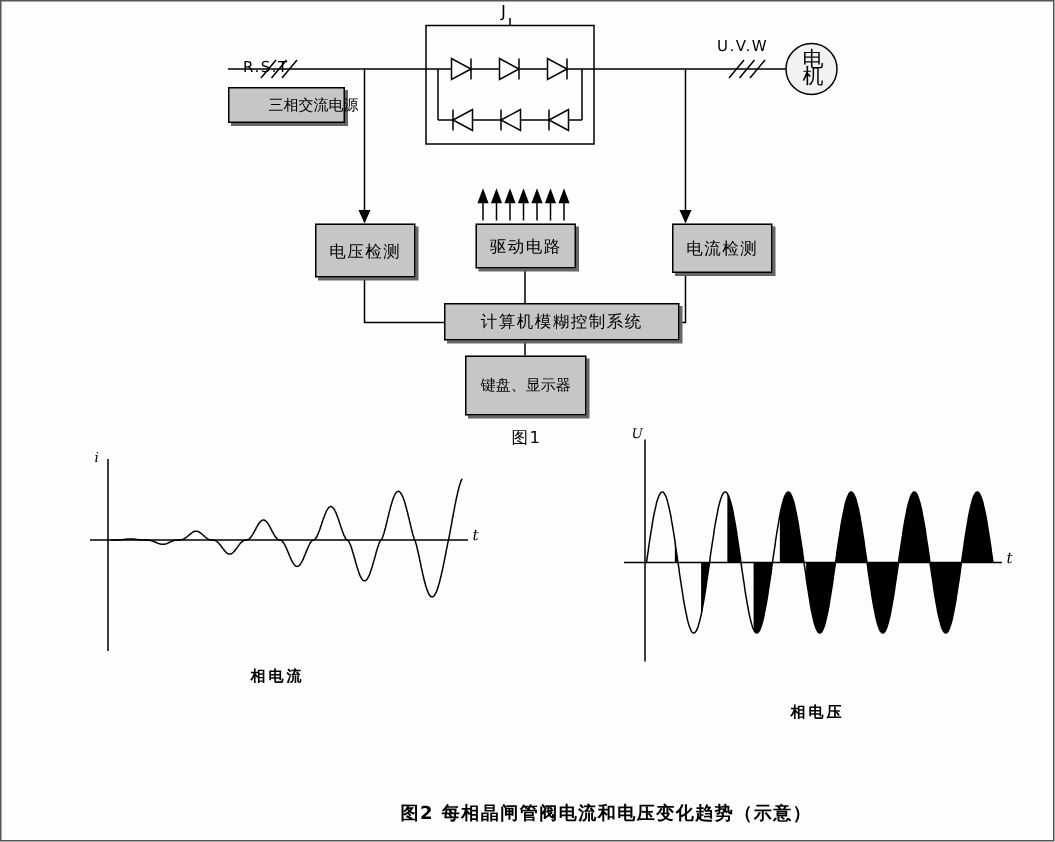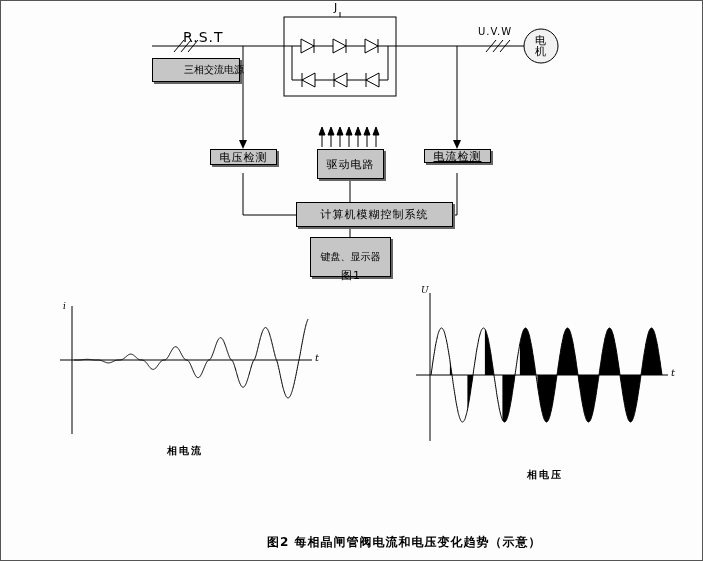--- a/index.html
+++ b/index.html
@@ -6,22 +6,22 @@
   html,body{background:#fff}
   body{width:703px;height:561px;position:relative;overflow:hidden;
        font-family:"DejaVu Sans","Liberation Sans",sans-serif;color:#000;background:#fdfdfd}
   .frame{position:absolute;inset:0;border:1px solid #555;pointer-events:none}
   svg.layer{position:absolute;left:0;top:0}
   .gbox{position:absolute;background:#c6c6c6;border:1px solid #000;
         box-shadow:2px 2px 0 #666;display:flex;align-items:center;justify-content:center;
         font-size:11px;letter-spacing:1px;white-space:nowrap}
   .lbl{position:absolute;white-space:nowrap}
   .axis-lbl{font-size:10px;font-style:italic;font-family:"DejaVu Serif","Liberation Serif",serif}
-  .motor-txt{position:absolute;left:535px;top:35px;width:12px;font-size:11px;line-height:11px;
-             text-align:left;word-break:break-all}
+  .motor-txt{position:absolute;left:535px;top:35px;width:12px;font-size:14px;line-height:11px;
+             text-align:right;word-break:break-all}
   .plot-title{font-size:10px;font-weight:bold;letter-spacing:2px}
   .fig-caption{font-size:11px;letter-spacing:1px}
   .fig2-caption{font-size:12px;font-weight:bold;letter-spacing:1px}
 </style>
 </head>
 <body>
 
 <div class="frame"></div>
 
 <svg class="layer" width="703" height="561" viewBox="0 0 703 561">
@@ -76,33 +76,33 @@
   </g>
 
   <circle cx="541" cy="46" r="17" fill="#f2f2f2" stroke="#000" stroke-width="1"></circle>
 
   <path id="wave-current-path" fill="none" stroke="#000" stroke-width="1" d="M74.0 360.0L74.3 360.0L74.7 360.0L75.0 360.0L75.3 360.0L75.7 360.0L76.0 360.0L76.3 360.0L76.7 360.0L77.0 360.0L77.3 360.0L77.7 360.0L78.0 360.0L78.3 360.0L78.7 360.0L79.0 359.9L79.3 359.9L79.7 359.9L80.0 359.9L80.4 359.9L80.7 359.8L81.0 359.8L81.4 359.8L81.7 359.8L82.0 359.7L82.4 359.7L82.7 359.6L83.0 359.6L83.4 359.6L83.7 359.5L84.0 359.5L84.4 359.5L84.7 359.4L85.0 359.4L85.4 359.4L85.7 359.4L86.0 359.3L86.4 359.3L86.7 359.3L87.0 359.3L87.4 359.3L87.7 359.3L88.0 359.3L88.4 359.3L88.7 359.4L89.0 359.4L89.4 359.4L89.7 359.5L90.0 359.5L90.4 359.5L90.7 359.6L91.0 359.6L91.4 359.7L91.7 359.7L92.1 359.7L92.4 359.8L92.7 359.8L93.1 359.9L93.4 359.9L93.7 359.9L94.1 359.9L94.4 360.0L94.7 360.0L95.1 360.0L95.4 360.0L95.7 360.0L96.1 360.0L96.4 360.0L96.7 360.0L97.1 360.0L97.4 360.0L97.7 360.0L98.1 360.0L98.4 360.0L98.7 360.1L99.1 360.1L99.4 360.1L99.7 360.2L100.1 360.3L100.4 360.3L100.7 360.4L101.1 360.5L101.4 360.6L101.7 360.7L102.1 360.8L102.4 361.0L102.7 361.1L103.1 361.2L103.4 361.4L103.8 361.5L104.1 361.7L104.4 361.8L104.8 362.0L105.1 362.1L105.4 362.2L105.8 362.4L106.1 362.5L106.4 362.6L106.8 362.7L107.1 362.7L107.4 362.8L107.8 362.9L108.1 362.9L108.4 362.9L108.8 362.9L109.1 362.9L109.4 362.8L109.8 362.8L110.1 362.7L110.4 362.6L110.8 362.5L111.1 362.4L111.4 362.3L111.8 362.1L112.1 362.0L112.4 361.8L112.8 361.7L113.1 361.5L113.4 361.4L113.8 361.2L114.1 361.1L114.4 360.9L114.8 360.8L115.1 360.7L115.5 360.5L115.8 360.4L116.1 360.3L116.5 360.2L116.8 360.2L117.1 360.1L117.5 360.1L117.8 360.0L118.1 360.0L118.5 360.0L118.8 360.0L119.1 360.0L119.5 360.0L119.8 360.0L120.1 360.0L120.5 359.9L120.8 359.9L121.1 359.8L121.5 359.7L121.8 359.6L122.1 359.5L122.5 359.3L122.8 359.2L123.1 359.0L123.5 358.8L123.8 358.5L124.1 358.3L124.5 358.0L124.8 357.8L125.1 357.5L125.5 357.2L125.8 356.9L126.1 356.6L126.5 356.3L126.8 356.1L127.2 355.8L127.5 355.5L127.8 355.3L128.2 355.0L128.5 354.8L128.8 354.6L129.2 354.5L129.5 354.3L129.8 354.2L130.2 354.2L130.5 354.1L130.8 354.1L131.2 354.1L131.5 354.2L131.8 354.3L132.2 354.4L132.5 354.6L132.8 354.7L133.2 354.9L133.5 355.2L133.8 355.4L134.2 355.7L134.5 355.9L134.8 356.2L135.2 356.5L135.5 356.8L135.8 357.1L136.2 357.4L136.5 357.7L136.8 358.0L137.2 358.3L137.5 358.6L137.8 358.8L138.2 359.0L138.5 359.2L138.9 359.4L139.2 359.6L139.5 359.7L139.9 359.8L140.2 359.9L140.5 359.9L140.9 360.0L141.2 360.0L141.5 360.0L141.9 360.0L142.2 360.0L142.5 360.1L142.9 360.1L143.2 360.2L143.5 360.4L143.9 360.5L144.2 360.7L144.5 361.0L144.9 361.2L145.2 361.5L145.5 361.8L145.9 362.2L146.2 362.6L146.5 363.0L146.9 363.4L147.2 363.8L147.5 364.3L147.9 364.7L148.2 365.2L148.5 365.6L148.9 366.1L149.2 366.5L149.5 366.9L149.9 367.3L150.2 367.7L150.6 368.0L150.9 368.4L151.2 368.6L151.6 368.9L151.9 369.1L152.2 369.2L152.6 369.3L152.9 369.4L153.2 369.4L153.6 369.4L153.9 369.3L154.2 369.1L154.6 369.0L154.9 368.7L155.2 368.5L155.6 368.2L155.9 367.9L156.2 367.5L156.6 367.1L156.9 366.7L157.2 366.2L157.6 365.8L157.9 365.3L158.2 364.9L158.6 364.4L158.9 363.9L159.2 363.5L159.6 363.0L159.9 362.6L160.2 362.2L160.6 361.8L160.9 361.5L161.2 361.2L161.6 360.9L161.9 360.7L162.3 360.5L162.6 360.3L162.9 360.2L163.3 360.1L163.6 360.0L163.9 360.0L164.3 360.0L164.6 360.0L164.9 359.9L165.3 359.8L165.6 359.6L165.9 359.4L166.3 359.1L166.6 358.8L166.9 358.5L167.3 358.1L167.6 357.6L167.9 357.1L168.3 356.6L168.6 356.1L168.9 355.5L169.3 354.9L169.6 354.3L169.9 353.6L170.3 353.0L170.6 352.4L170.9 351.8L171.3 351.2L171.6 350.6L171.9 350.0L172.3 349.5L172.6 349.0L172.9 348.5L173.3 348.1L173.6 347.7L174.0 347.4L174.3 347.1L174.6 346.9L175.0 346.8L175.3 346.7L175.6 346.7L176.0 346.7L176.3 346.8L176.6 347.0L177.0 347.2L177.3 347.5L177.6 347.8L178.0 348.2L178.3 348.6L178.6 349.1L179.0 349.6L179.3 350.1L179.6 350.7L180.0 351.3L180.3 351.9L180.6 352.6L181.0 353.2L181.3 353.9L181.6 354.5L182.0 355.1L182.3 355.7L182.6 356.3L183.0 356.9L183.3 357.4L183.6 357.9L184.0 358.3L184.3 358.7L184.6 359.1L185.0 359.4L185.3 359.6L185.7 359.8L186.0 359.9L186.3 360.0L186.7 360.0L187.0 360.1L187.3 360.2L187.7 360.4L188.0 360.6L188.3 361.0L188.7 361.4L189.0 361.8L189.3 362.3L189.7 362.9L190.0 363.5L190.3 364.2L190.7 364.9L191.0 365.6L191.3 366.4L191.7 367.2L192.0 368.0L192.3 368.8L192.7 369.6L193.0 370.4L193.3 371.2L193.7 372.0L194.0 372.7L194.3 373.4L194.7 374.1L195.0 374.7L195.3 375.3L195.7 375.8L196.0 376.3L196.3 376.7L196.7 377.0L197.0 377.3L197.4 377.5L197.7 377.6L198.0 377.7L198.4 377.6L198.7 377.5L199.0 377.3L199.4 377.1L199.7 376.8L200.0 376.4L200.4 375.9L200.7 375.4L201.0 374.8L201.4 374.2L201.7 373.6L202.0 372.9L202.4 372.1L202.7 371.3L203.0 370.6L203.4 369.7L203.7 368.9L204.0 368.1L204.4 367.3L204.7 366.5L205.0 365.7L205.4 364.9L205.7 364.2L206.0 363.5L206.4 362.8L206.7 362.2L207.0 361.7L207.4 361.2L207.7 360.8L208.0 360.5L208.4 360.2L208.7 360.1L209.1 360.0L209.4 359.9L209.7 359.7L210.1 359.4L210.4 359.0L210.7 358.5L211.1 358.0L211.4 357.3L211.7 356.6L212.1 355.9L212.4 355.0L212.7 354.2L213.1 353.3L213.4 352.3L213.7 351.4L214.1 350.4L214.4 349.4L214.7 348.4L215.1 347.4L215.4 346.4L215.7 345.4L216.1 344.5L216.4 343.6L216.7 342.8L217.1 342.0L217.4 341.2L217.7 340.5L218.1 339.9L218.4 339.4L218.7 338.9L219.1 338.5L219.4 338.2L219.7 337.9L220.1 337.8L220.4 337.7L220.8 337.7L221.1 337.8L221.4 338.0L221.8 338.3L222.1 338.6L222.4 339.0L222.8 339.5L223.1 340.1L223.4 340.7L223.8 341.4L224.1 342.2L224.4 343.0L224.8 343.9L225.1 344.8L225.4 345.7L225.8 346.7L226.1 347.6L226.4 348.6L226.8 349.7L227.1 350.7L227.4 351.7L227.8 352.6L228.1 353.6L228.4 354.5L228.8 355.4L229.1 356.3L229.4 357.1L229.8 357.8L230.1 358.4L230.4 359.0L230.8 359.5L231.1 359.8L231.4 360.0L231.8 360.1L232.1 360.4L232.5 360.9L232.8 361.5L233.1 362.2L233.5 362.9L233.8 363.8L234.1 364.7L234.5 365.7L234.8 366.8L235.1 367.9L235.5 369.0L235.8 370.2L236.1 371.3L236.5 372.5L236.8 373.7L237.1 374.9L237.5 376.1L237.8 377.2L238.1 378.3L238.5 379.4L238.8 380.4L239.1 381.4L239.5 382.3L239.8 383.1L240.1 383.9L240.5 384.6L240.8 385.2L241.1 385.8L241.5 386.3L241.8 386.6L242.1 386.9L242.5 387.1L242.8 387.2L243.1 387.2L243.5 387.2L243.8 387.0L244.2 386.7L244.5 386.4L244.8 385.9L245.2 385.4L245.5 384.8L245.8 384.1L246.2 383.4L246.5 382.6L246.8 381.7L247.2 380.7L247.5 379.7L247.8 378.7L248.2 377.6L248.5 376.5L248.8 375.3L249.2 374.1L249.5 373.0L249.8 371.8L250.2 370.6L250.5 369.4L250.8 368.2L251.2 367.0L251.5 365.9L251.8 364.9L252.2 363.8L252.5 362.9L252.8 362.0L253.2 361.2L253.5 360.6L253.8 360.1L254.2 359.9L254.5 359.4L254.8 358.7L255.2 357.8L255.5 356.9L255.9 355.8L256.2 354.7L256.5 353.5L256.9 352.2L257.2 350.9L257.5 349.5L257.9 348.2L258.2 346.8L258.5 345.4L258.9 344.0L259.2 342.7L259.5 341.3L259.9 340.0L260.2 338.7L260.5 337.5L260.9 336.3L261.2 335.2L261.5 334.1L261.9 333.1L262.2 332.2L262.5 331.3L262.9 330.5L263.2 329.8L263.5 329.2L263.9 328.7L264.2 328.3L264.5 328.0L264.9 327.7L265.2 327.6L265.5 327.5L265.9 327.6L266.2 327.8L266.5 328.0L266.9 328.3L267.2 328.8L267.6 329.3L267.9 329.9L268.2 330.6L268.6 331.4L268.9 332.2L269.2 333.1L269.6 334.1L269.9 335.2L270.2 336.3L270.6 337.5L270.9 338.7L271.2 340.0L271.6 341.3L271.9 342.6L272.2 344.0L272.6 345.3L272.9 346.7L273.2 348.2L273.6 349.6L273.9 351.0L274.2 352.3L274.6 353.7L274.9 355.0L275.2 356.3L275.6 357.5L275.9 358.5L276.2 359.5L276.6 360.1L276.9 360.9L277.2 362.0L277.6 363.2L277.9 364.6L278.2 366.0L278.6 367.5L278.9 369.0L279.3 370.5L279.6 372.1L279.9 373.7L280.3 375.3L280.6 376.9L280.9 378.5L281.3 380.0L281.6 381.5L281.9 383.0L282.3 384.5L282.6 385.9L282.9 387.2L283.3 388.5L283.6 389.7L283.9 390.8L284.3 391.9L284.6 392.9L284.9 393.8L285.3 394.6L285.6 395.4L285.9 396.0L286.3 396.6L286.6 397.0L286.9 397.4L287.3 397.7L287.6 397.8L287.9 397.9L288.3 397.9L288.6 397.8L288.9 397.6L289.3 397.3L289.6 396.9L289.9 396.4L290.3 395.8L290.6 395.1L291.0 394.4L291.3 393.5L291.6 392.6L292.0 391.6L292.3 390.5L292.6 389.4L293.0 388.2L293.3 386.9L293.6 385.6L294.0 384.2L294.3 382.8L294.6 381.3L295.0 379.8L295.3 378.2L295.6 376.6L296.0 375.0L296.3 373.3L296.6 371.7L297.0 370.0L297.3 368.3L297.6 366.6L298.0 364.9L298.3 363.2L298.6 361.6L299.0 360.1L299.3 358.6L299.6 356.9L300.0 355.1L300.3 353.3L300.6 351.5L301.0 349.6L301.3 347.7L301.6 345.8L302.0 344.0L302.3 342.2L302.7 340.3L303.0 338.6L303.3 336.8L303.7 335.1L304.0 333.5L304.3 331.9L304.7 330.4L305.0 328.9L305.3 327.5L305.7 326.2L306.0 324.9L306.3 323.7L306.7 322.6L307.0 321.6L307.3 320.7L307.7 319.9L308.0 319.1"></path>
   <path id="wave-voltage-outline" fill="none" stroke="#000" stroke-width="1" d="M431.0 375.0L431.3 373.0L431.6 370.9L431.9 368.9L432.2 366.9L432.4 364.9L432.7 363.0L433.0 361.0L433.3 359.1L433.6 357.2L433.9 355.3L434.2 353.5L434.5 351.7L434.8 350.0L435.0 348.3L435.3 346.6L435.6 345.0L435.9 343.5L436.2 342.0L436.5 340.6L436.8 339.3L437.1 338.0L437.4 336.8L437.6 335.6L437.9 334.5L438.2 333.5L438.5 332.6L438.8 331.8L439.1 331.0L439.4 330.4L439.7 329.8L440.0 329.3L440.2 328.8L440.5 328.5L440.8 328.2L441.1 328.1L441.4 328.0L441.7 328.0L442.0 328.1L442.3 328.3L442.6 328.6L442.8 328.9L443.1 329.4L443.4 329.9L443.7 330.5L444.0 331.2L444.3 332.0L444.6 332.9L444.9 333.8L445.1 334.8L445.4 335.9L445.7 337.1L446.0 338.3L446.3 339.6L446.6 341.0L446.9 342.4L447.2 343.9L447.5 345.5L447.7 347.1L448.0 348.7L448.3 350.4L448.6 352.2L448.9 354.0L449.2 355.8L449.5 357.7L449.8 359.6L450.1 361.5L450.3 363.5L450.6 365.5L450.9 367.5L451.2 369.5L451.5 371.5L451.8 373.5L452.1 375.6L452.4 377.6L452.7 379.6L452.9 381.6L453.2 383.6L453.5 385.6L453.8 387.6L454.1 389.5L454.4 391.4L454.7 393.3L455.0 395.2L455.3 397.0L455.5 398.8L455.8 400.5L456.1 402.2L456.4 403.8L456.7 405.4L457.0 406.9L457.3 408.4L457.6 409.8L457.9 411.1L458.1 412.4L458.4 413.6L458.7 414.7L459.0 415.7L459.3 416.7L459.6 417.6L459.9 418.4L460.2 419.2L460.5 419.8L460.7 420.4L461.0 420.9L461.3 421.3L461.6 421.6L461.9 421.8L462.2 421.9L462.5 422.0L462.8 422.0L463.1 421.8L463.3 421.6L463.6 421.3L463.9 420.9L464.2 420.5L464.5 419.9L464.8 419.3L465.1 418.6L465.4 417.8L465.6 416.9L465.9 415.9L466.2 414.9L466.5 413.8L466.8 412.6L467.1 411.3L467.4 410.0L467.7 408.6L468.0 407.2L468.2 405.7L468.5 404.1L468.8 402.5L469.1 400.8L469.4 399.1L469.7 397.3L470.0 395.5L470.3 393.7L470.6 391.8L470.8 389.9L471.1 387.9L471.4 386.0L471.7 384.0L472.0 382.0L472.3 380.0L472.6 378.0L472.9 375.9L473.2 373.9L473.4 371.9L473.7 369.8L474.0 367.8L474.3 365.8L474.6 363.8L474.9 361.9L475.2 360.0L475.5 358.0L475.8 356.2L476.0 354.3L476.3 352.5L476.6 350.8L476.9 349.0L477.2 347.4L477.5 345.8L477.8 344.2L478.1 342.7L478.4 341.2L478.6 339.9L478.9 338.6L479.2 337.3L479.5 336.1L479.8 335.0L480.1 334.0L480.4 333.0L480.7 332.2L481.0 331.4L481.2 330.7L481.5 330.0L481.8 329.5L482.1 329.0L482.4 328.6L482.7 328.3L483.0 328.1L483.3 328.0L483.6 328.0L483.8 328.1L484.1 328.2L484.4 328.4L484.7 328.8L485.0 329.2L485.3 329.7L485.6 330.2L485.9 330.9L486.2 331.6L486.4 332.5L486.7 333.4L487.0 334.4L487.3 335.4L487.6 336.5L487.9 337.7L488.2 339.0L488.5 340.4L488.8 341.8L489.0 343.2L489.3 344.8L489.6 346.3L489.9 348.0L490.2 349.7L490.5 351.4L490.8 353.2L491.1 355.0L491.3 356.8L491.6 358.7L491.9 360.7L492.2 362.6L492.5 364.6L492.8 366.6L493.1 368.6L493.4 370.6L493.7 372.6L493.9 374.6L494.2 376.7L494.5 378.7L494.8 380.7L495.1 382.7L495.4 384.7L495.7 386.7L496.0 388.6L496.3 390.6L496.5 392.5L496.8 394.3L497.1 396.2L497.4 398.0L497.7 399.7L498.0 401.4L498.3 403.1L498.6 404.7L498.9 406.2L499.1 407.7L499.4 409.1L499.7 410.5L500.0 411.8L500.3 413.0L500.6 414.2L500.9 415.3L501.2 416.3L501.5 417.2L501.7 418.1L502.0 418.8L502.3 419.5L502.6 420.1L502.9 420.7L503.2 421.1L503.5 421.4L503.8 421.7L504.1 421.9L504.3 422.0L504.6 422.0L504.9 421.9L505.2 421.7L505.5 421.5L505.8 421.1L506.1 420.7L506.4 420.2L506.7 419.6L506.9 418.9L507.2 418.1L507.5 417.3L507.8 416.4L508.1 415.4L508.4 414.3L508.7 413.1L509.0 411.9L509.3 410.6L509.5 409.3L509.8 407.8L510.1 406.4L510.4 404.8L510.7 403.2L511.0 401.6L511.3 399.9L511.6 398.1L511.9 396.3L512.1 394.5L512.4 392.6L512.7 390.7L513.0 388.8L513.3 386.9L513.6 384.9L513.9 382.9L514.2 380.9L514.4 378.9L514.7 376.8L515.0 374.8L515.3 372.8L515.6 370.8L515.9 368.7L516.2 366.7L516.5 364.7L516.8 362.8L517.0 360.8L517.3 358.9L517.6 357.0L517.9 355.2L518.2 353.3L518.5 351.6L518.8 349.8L519.1 348.1L519.4 346.5L519.6 344.9L519.9 343.4L520.2 341.9L520.5 340.5L520.8 339.1L521.1 337.9L521.4 336.7L521.7 335.5L522.0 334.5L522.2 333.5L522.5 332.6L522.8 331.7L523.1 331.0L523.4 330.3L523.7 329.7L524.0 329.2L524.3 328.8L524.6 328.5L524.8 328.2L525.1 328.1L525.4 328.0L525.7 328.0L526.0 328.1L526.3 328.3L526.6 328.6L526.9 329.0L527.2 329.4L527.4 330.0L527.7 330.6L528.0 331.3L528.3 332.1L528.6 333.0L528.9 333.9L529.2 334.9L529.5 336.0L529.8 337.2L530.0 338.4L530.3 339.7L530.6 341.1L530.9 342.6L531.2 344.1L531.5 345.6L531.8 347.2L532.1 348.9L532.4 350.6L532.6 352.4L532.9 354.2L533.2 356.0L533.5 357.9L533.8 359.8L534.1 361.7L534.4 363.7L534.7 365.6L535.0 367.6L535.2 369.7L535.5 371.7L535.8 373.7L536.1 375.7L536.4 377.8L536.7 379.8L537.0 381.8L537.3 383.8L537.5 385.8L537.8 387.8L538.1 389.7L538.4 391.6L538.7 393.5L539.0 395.3L539.3 397.2L539.6 398.9L539.9 400.6L540.1 402.3L540.4 404.0L540.7 405.5L541.0 407.0L541.3 408.5L541.6 409.9L541.9 411.2L542.2 412.5L542.5 413.7L542.7 414.8L543.0 415.8L543.3 416.8L543.6 417.7L543.9 418.5L544.2 419.2L544.5 419.9L544.8 420.4L545.1 420.9L545.3 421.3L545.6 421.6L545.9 421.8L546.2 422.0L546.5 422.0L546.8 422.0L547.1 421.8L547.4 421.6L547.7 421.3L547.9 420.9L548.2 420.4L548.5 419.9L548.8 419.2L549.1 418.5L549.4 417.7L549.7 416.8L550.0 415.8L550.3 414.8L550.5 413.7L550.8 412.5L551.1 411.2L551.4 409.9L551.7 408.5L552.0 407.0L552.3 405.5L552.6 404.0L552.9 402.3L553.1 400.6L553.4 398.9L553.7 397.2L554.0 395.3L554.3 393.5L554.6 391.6L554.9 389.7L555.2 387.8L555.5 385.8L555.7 383.8L556.0 381.8L556.3 379.8L556.6 377.8L556.9 375.7L557.2 373.7L557.5 371.7L557.8 369.7L558.0 367.6L558.3 365.6L558.6 363.7L558.9 361.7L559.2 359.8L559.5 357.9L559.8 356.0L560.1 354.2L560.4 352.4L560.6 350.6L560.9 348.9L561.2 347.2L561.5 345.6L561.8 344.1L562.1 342.6L562.4 341.1L562.7 339.7L563.0 338.4L563.2 337.2L563.5 336.0L563.8 334.9L564.1 333.9L564.4 333.0L564.7 332.1L565.0 331.3L565.3 330.6L565.6 330.0L565.8 329.4L566.1 329.0L566.4 328.6L566.7 328.3L567.0 328.1L567.3 328.0L567.6 328.0L567.9 328.1L568.2 328.2L568.4 328.5L568.7 328.8L569.0 329.2L569.3 329.7L569.6 330.3L569.9 331.0L570.2 331.7L570.5 332.6L570.8 333.5L571.0 334.5L571.3 335.5L571.6 336.7L571.9 337.9L572.2 339.1L572.5 340.5L572.8 341.9L573.1 343.4L573.4 344.9L573.6 346.5L573.9 348.1L574.2 349.8L574.5 351.6L574.8 353.3L575.1 355.2L575.4 357.0L575.7 358.9L576.0 360.8L576.2 362.8L576.5 364.7L576.8 366.7L577.1 368.7L577.4 370.8L577.7 372.8L578.0 374.8L578.3 376.8L578.6 378.9L578.8 380.9L579.1 382.9L579.4 384.9L579.7 386.9L580.0 388.8L580.3 390.7L580.6 392.6L580.9 394.5L581.1 396.3L581.4 398.1L581.7 399.9L582.0 401.6L582.3 403.2L582.6 404.8L582.9 406.4L583.2 407.8L583.5 409.3L583.7 410.6L584.0 411.9L584.3 413.1L584.6 414.3L584.9 415.4L585.2 416.4L585.5 417.3L585.8 418.1L586.1 418.9L586.3 419.6L586.6 420.2L586.9 420.7L587.2 421.1L587.5 421.5L587.8 421.7L588.1 421.9L588.4 422.0L588.7 422.0L588.9 421.9L589.2 421.7L589.5 421.4L589.8 421.1L590.1 420.7L590.4 420.1L590.7 419.5L591.0 418.8L591.3 418.1L591.5 417.2L591.8 416.3L592.1 415.3L592.4 414.2L592.7 413.0L593.0 411.8L593.3 410.5L593.6 409.1L593.9 407.7L594.1 406.2L594.4 404.7L594.7 403.1L595.0 401.4L595.3 399.7L595.6 398.0L595.9 396.2L596.2 394.3L596.5 392.5L596.7 390.6L597.0 388.6L597.3 386.7L597.6 384.7L597.9 382.7L598.2 380.7L598.5 378.7L598.8 376.7L599.1 374.6L599.3 372.6L599.6 370.6L599.9 368.6L600.2 366.6L600.5 364.6L600.8 362.6L601.1 360.7L601.4 358.7L601.7 356.8L601.9 355.0L602.2 353.2L602.5 351.4L602.8 349.7L603.1 348.0L603.4 346.3L603.7 344.8L604.0 343.2L604.3 341.8L604.5 340.4L604.8 339.0L605.1 337.7L605.4 336.5L605.7 335.4L606.0 334.4L606.3 333.4L606.6 332.5L606.8 331.6L607.1 330.9L607.4 330.2L607.7 329.7L608.0 329.2L608.3 328.8L608.6 328.4L608.9 328.2L609.2 328.1L609.4 328.0L609.7 328.0L610.0 328.1L610.3 328.3L610.6 328.6L610.9 329.0L611.2 329.5L611.5 330.0L611.8 330.7L612.0 331.4L612.3 332.2L612.6 333.0L612.9 334.0L613.2 335.0L613.5 336.1L613.8 337.3L614.1 338.6L614.4 339.9L614.6 341.2L614.9 342.7L615.2 344.2L615.5 345.8L615.8 347.4L616.1 349.0L616.4 350.8L616.7 352.5L617.0 354.3L617.2 356.2L617.5 358.0L617.8 360.0L618.1 361.9L618.4 363.8L618.7 365.8L619.0 367.8L619.3 369.8L619.6 371.9L619.8 373.9L620.1 375.9L620.4 378.0L620.7 380.0L621.0 382.0L621.3 384.0L621.6 386.0L621.9 387.9L622.2 389.9L622.4 391.8L622.7 393.7L623.0 395.5L623.3 397.3L623.6 399.1L623.9 400.8L624.2 402.5L624.5 404.1L624.8 405.7L625.0 407.2L625.3 408.6L625.6 410.0L625.9 411.3L626.2 412.6L626.5 413.8L626.8 414.9L627.1 415.9L627.4 416.9L627.6 417.8L627.9 418.6L628.2 419.3L628.5 419.9L628.8 420.5L629.1 420.9L629.4 421.3L629.7 421.6L629.9 421.8L630.2 422.0L630.5 422.0L630.8 421.9L631.1 421.8L631.4 421.6L631.7 421.3L632.0 420.9L632.3 420.4L632.5 419.8L632.8 419.2L633.1 418.4L633.4 417.6L633.7 416.7L634.0 415.7L634.3 414.7L634.6 413.6L634.9 412.4L635.1 411.1L635.4 409.8L635.7 408.4L636.0 406.9L636.3 405.4L636.6 403.8L636.9 402.2L637.2 400.5L637.5 398.8L637.7 397.0L638.0 395.2L638.3 393.3L638.6 391.4L638.9 389.5L639.2 387.6L639.5 385.6L639.8 383.6L640.1 381.6L640.3 379.6L640.6 377.6L640.9 375.6L641.2 373.5L641.5 371.5L641.8 369.5L642.1 367.5L642.4 365.5L642.7 363.5L642.9 361.5L643.2 359.6L643.5 357.7L643.8 355.8L644.1 354.0L644.4 352.2L644.7 350.4L645.0 348.7L645.3 347.1L645.5 345.5L645.8 343.9L646.1 342.4L646.4 341.0L646.7 339.6L647.0 338.3L647.3 337.1L647.6 335.9L647.9 334.8L648.1 333.8L648.4 332.9L648.7 332.0L649.0 331.2L649.3 330.5L649.6 329.9L649.9 329.4L650.2 328.9L650.5 328.6L650.7 328.3L651.0 328.1L651.3 328.0L651.6 328.0L651.9 328.1L652.2 328.2L652.5 328.5L652.8 328.8L653.0 329.3L653.3 329.8L653.6 330.4L653.9 331.0L654.2 331.8L654.5 332.6L654.8 333.5L655.1 334.5L655.4 335.6L655.6 336.8L655.9 338.0L656.2 339.3L656.5 340.6L656.8 342.0L657.1 343.5L657.4 345.0L657.7 346.6L658.0 348.3L658.2 350.0L658.5 351.7L658.8 353.5L659.1 355.3L659.4 357.2L659.7 359.1L660.0 361.0L660.3 363.0L660.6 364.9L660.8 366.9L661.1 368.9L661.4 370.9L661.7 373.0L662.0 375.0"></path>
   <path id="wave-voltage-fill" fill="#000" stroke="none" d="M449.9 375L449.9 360.5L449.9 360.7L450.0 360.9L450.0 361.2L450.0 361.4L450.1 361.7L450.1 361.9L450.1 362.1L450.2 362.4L450.2 362.6L450.3 362.8L450.3 363.1L450.3 363.3L450.4 363.6L450.4 363.8L450.4 364.0L450.5 364.3L450.5 364.5L450.5 364.7L450.6 365.0L450.6 365.2L450.6 365.5L450.7 365.7L450.7 366.0L450.7 366.2L450.8 366.4L450.8 366.7L450.8 366.9L450.9 367.2L450.9 367.4L450.9 367.6L451.0 367.9L451.0 368.1L451.1 368.4L451.1 368.6L451.1 368.9L451.2 369.1L451.2 369.4L451.2 369.6L451.3 369.8L451.3 370.1L451.3 370.3L451.4 370.6L451.4 370.8L451.4 371.1L451.5 371.3L451.5 371.6L451.5 371.8L451.6 372.0L451.6 372.3L451.6 372.5L451.7 372.8L451.7 373.0L451.8 373.3L451.8 373.5L451.8 373.8L451.9 374.0L451.9 374.3L451.9 374.5L452.0 374.8L452.0 375.0ZM467.4 375L467.4 409.9L467.5 409.5L467.6 409.0L467.7 408.6L467.8 408.1L467.9 407.6L468.0 407.2L468.1 406.7L468.1 406.2L468.2 405.7L468.3 405.2L468.4 404.7L468.5 404.2L468.6 403.7L468.7 403.2L468.8 402.6L468.9 402.1L469.0 401.6L469.1 401.0L469.2 400.5L469.3 399.9L469.4 399.3L469.5 398.8L469.5 398.2L469.6 397.6L469.7 397.1L469.8 396.5L469.9 395.9L470.0 395.3L470.1 394.7L470.2 394.1L470.3 393.5L470.4 392.9L470.5 392.3L470.6 391.7L470.7 391.1L470.8 390.5L470.9 389.8L470.9 389.2L471.0 388.6L471.1 388.0L471.2 387.3L471.3 386.7L471.4 386.1L471.5 385.4L471.6 384.8L471.7 384.1L471.8 383.5L471.9 382.8L472.0 382.2L472.1 381.5L472.2 380.9L472.3 380.2L472.3 379.6L472.4 378.9L472.5 378.3L472.6 377.6L472.7 377.0L472.8 376.3L472.9 375.7L473.0 375.0ZM484.9 375L484.9 329.0L485.1 329.3L485.2 329.5L485.4 329.8L485.5 330.1L485.7 330.4L485.8 330.8L486.0 331.2L486.1 331.5L486.3 332.0L486.4 332.4L486.6 332.9L486.7 333.3L486.9 333.9L487.0 334.4L487.2 334.9L487.3 335.5L487.5 336.1L487.6 336.7L487.8 337.3L487.9 338.0L488.1 338.6L488.2 339.3L488.4 340.0L488.5 340.7L488.7 341.5L488.8 342.2L489.0 343.0L489.1 343.8L489.3 344.6L489.4 345.4L489.6 346.3L489.8 347.1L489.9 348.0L490.1 348.9L490.2 349.7L490.4 350.7L490.5 351.6L490.7 352.5L490.8 353.4L491.0 354.4L491.1 355.4L491.3 356.3L491.4 357.3L491.6 358.3L491.7 359.3L491.9 360.3L492.0 361.3L492.2 362.4L492.3 363.4L492.5 364.4L492.6 365.5L492.8 366.5L492.9 367.6L493.1 368.6L493.2 369.7L493.4 370.7L493.5 371.8L493.7 372.9L493.8 373.9L494.0 375.0ZM502.4 375L502.4 419.7L502.6 420.1L502.8 420.5L503.0 420.9L503.2 421.2L503.5 421.4L503.7 421.6L503.9 421.8L504.1 421.9L504.3 422.0L504.5 422.0L504.7 422.0L504.9 421.9L505.1 421.8L505.3 421.6L505.6 421.4L505.8 421.2L506.0 420.9L506.2 420.5L506.4 420.1L506.6 419.7L506.8 419.2L507.0 418.7L507.2 418.1L507.4 417.5L507.6 416.9L507.9 416.2L508.1 415.5L508.3 414.7L508.5 413.9L508.7 413.0L508.9 412.1L509.1 411.2L509.3 410.3L509.5 409.3L509.8 408.2L510.0 407.2L510.2 406.1L510.4 405.0L510.6 403.8L510.8 402.6L511.0 401.4L511.2 400.2L511.4 398.9L511.6 397.6L511.9 396.3L512.1 395.0L512.3 393.7L512.5 392.3L512.7 390.9L512.9 389.5L513.1 388.1L513.3 386.7L513.5 385.3L513.7 383.8L514.0 382.4L514.2 380.9L514.4 379.4L514.6 378.0L514.8 376.5L515.0 375.0ZM519.9 375L519.9 343.6L520.2 342.2L520.4 340.9L520.7 339.6L521.0 338.4L521.2 337.2L521.5 336.1L521.8 335.1L522.0 334.1L522.3 333.2L522.6 332.4L522.9 331.6L523.1 330.9L523.4 330.3L523.7 329.8L523.9 329.3L524.2 328.9L524.5 328.6L524.7 328.3L525.0 328.1L525.3 328.0L525.5 328.0L525.8 328.0L526.1 328.2L526.3 328.4L526.6 328.6L526.9 329.0L527.1 329.4L527.4 329.9L527.7 330.5L528.0 331.1L528.2 331.8L528.5 332.6L528.8 333.5L529.0 334.4L529.3 335.4L529.6 336.4L529.8 337.5L530.1 338.7L530.4 339.9L530.6 341.2L530.9 342.5L531.2 343.9L531.4 345.4L531.7 346.8L532.0 348.4L532.2 350.0L532.5 351.6L532.8 353.2L533.0 354.9L533.3 356.6L533.6 358.4L533.9 360.2L534.1 362.0L534.4 363.8L534.7 365.6L534.9 367.5L535.2 369.4L535.5 371.2L535.7 373.1L536.0 375.0ZM537.4 375L537.4 384.8L537.7 387.0L538.1 389.2L538.4 391.4L538.7 393.5L539.0 395.6L539.4 397.6L539.7 399.6L540.0 401.6L540.3 403.4L540.7 405.2L541.0 406.9L541.3 408.6L541.6 410.1L542.0 411.6L542.3 413.0L542.6 414.3L543.0 415.5L543.3 416.7L543.6 417.7L543.9 418.6L544.3 419.4L544.6 420.1L544.9 420.7L545.2 421.2L545.6 421.5L545.9 421.8L546.2 422.0L546.5 422.0L546.9 421.9L547.2 421.7L547.5 421.4L547.9 421.0L548.2 420.5L548.5 419.9L548.8 419.2L549.2 418.3L549.5 417.4L549.8 416.3L550.1 415.2L550.5 414.0L550.8 412.6L551.1 411.2L551.4 409.7L551.8 408.1L552.1 406.4L552.4 404.7L552.8 402.9L553.1 401.0L553.4 399.1L553.7 397.1L554.1 395.0L554.4 392.9L554.7 390.8L555.0 388.6L555.4 386.4L555.7 384.1L556.0 381.9L556.3 379.6L556.7 377.3L557.0 375.0ZM557.0 375L557.0 375.0L557.4 372.5L557.7 370.1L558.0 367.6L558.4 365.2L558.8 362.8L559.1 360.5L559.5 358.2L559.8 355.9L560.1 353.7L560.5 351.5L560.9 349.4L561.2 347.4L561.5 345.4L561.9 343.6L562.3 341.8L562.6 340.1L563.0 338.5L563.3 337.0L563.6 335.6L564.0 334.3L564.4 333.1L564.7 332.1L565.0 331.1L565.4 330.3L565.8 329.6L566.1 329.0L566.5 328.6L566.8 328.3L567.1 328.1L567.5 328.0L567.9 328.1L568.2 328.3L568.5 328.6L568.9 329.0L569.3 329.6L569.6 330.3L570.0 331.1L570.3 332.1L570.6 333.1L571.0 334.3L571.4 335.6L571.7 337.0L572.0 338.5L572.4 340.1L572.8 341.8L573.1 343.6L573.5 345.4L573.8 347.4L574.1 349.4L574.5 351.5L574.9 353.7L575.2 355.9L575.5 358.2L575.9 360.5L576.3 362.8L576.6 365.2L577.0 367.6L577.3 370.1L577.6 372.5L578.0 375.0ZM578.0 375L578.0 375.0L578.4 377.5L578.7 379.9L579.0 382.4L579.4 384.8L579.8 387.2L580.1 389.5L580.5 391.8L580.8 394.1L581.1 396.3L581.5 398.5L581.9 400.6L582.2 402.6L582.5 404.6L582.9 406.4L583.3 408.2L583.6 409.9L584.0 411.5L584.3 413.0L584.6 414.4L585.0 415.7L585.4 416.9L585.7 417.9L586.0 418.9L586.4 419.7L586.8 420.4L587.1 421.0L587.5 421.4L587.8 421.7L588.2 421.9L588.5 422.0L588.9 421.9L589.2 421.7L589.5 421.4L589.9 421.0L590.3 420.4L590.6 419.7L591.0 418.9L591.3 417.9L591.7 416.9L592.0 415.7L592.4 414.4L592.7 413.0L593.0 411.5L593.4 409.9L593.8 408.2L594.1 406.4L594.5 404.6L594.8 402.6L595.1 400.6L595.5 398.5L595.9 396.3L596.2 394.1L596.6 391.8L596.9 389.5L597.3 387.2L597.6 384.8L598.0 382.4L598.3 379.9L598.6 377.5L599.0 375.0ZM599.0 375L599.0 375.0L599.4 372.5L599.7 370.1L600.0 367.6L600.4 365.2L600.8 362.8L601.1 360.5L601.5 358.2L601.8 355.9L602.1 353.7L602.5 351.5L602.9 349.4L603.2 347.4L603.5 345.4L603.9 343.6L604.3 341.8L604.6 340.1L605.0 338.5L605.3 337.0L605.6 335.6L606.0 334.3L606.4 333.1L606.7 332.1L607.0 331.1L607.4 330.3L607.8 329.6L608.1 329.0L608.5 328.6L608.8 328.3L609.2 328.1L609.5 328.0L609.9 328.1L610.2 328.3L610.5 328.6L610.9 329.0L611.3 329.6L611.6 330.3L612.0 331.1L612.3 332.1L612.7 333.1L613.0 334.3L613.4 335.6L613.7 337.0L614.0 338.5L614.4 340.1L614.8 341.8L615.1 343.6L615.5 345.4L615.8 347.4L616.2 349.4L616.5 351.5L616.9 353.7L617.2 355.9L617.6 358.2L617.9 360.5L618.3 362.8L618.6 365.2L619.0 367.6L619.3 370.1L619.7 372.5L620.0 375.0ZM620.0 375L620.0 375.0L620.4 377.5L620.7 379.9L621.1 382.4L621.4 384.8L621.8 387.2L622.1 389.5L622.5 391.8L622.8 394.1L623.1 396.3L623.5 398.5L623.9 400.6L624.2 402.6L624.6 404.6L624.9 406.4L625.3 408.2L625.6 409.9L626.0 411.5L626.3 413.0L626.6 414.4L627.0 415.7L627.4 416.9L627.7 417.9L628.0 418.9L628.4 419.7L628.8 420.4L629.1 421.0L629.5 421.4L629.8 421.7L630.2 421.9L630.5 422.0L630.9 421.9L631.2 421.7L631.5 421.4L631.9 421.0L632.3 420.4L632.6 419.7L633.0 418.9L633.3 417.9L633.7 416.9L634.0 415.7L634.4 414.4L634.7 413.0L635.0 411.5L635.4 409.9L635.8 408.2L636.1 406.4L636.5 404.6L636.8 402.6L637.2 400.6L637.5 398.5L637.9 396.3L638.2 394.1L638.6 391.8L638.9 389.5L639.3 387.2L639.6 384.8L640.0 382.4L640.3 379.9L640.7 377.5L641.0 375.0ZM641.0 375L641.0 375.0L641.4 372.5L641.7 370.1L642.1 367.6L642.4 365.2L642.8 362.8L643.1 360.5L643.5 358.2L643.8 355.9L644.2 353.7L644.5 351.5L644.9 349.4L645.2 347.4L645.5 345.4L645.9 343.6L646.3 341.8L646.6 340.1L647.0 338.5L647.3 337.0L647.7 335.6L648.0 334.3L648.4 333.1L648.7 332.1L649.1 331.1L649.4 330.3L649.8 329.6L650.1 329.0L650.5 328.6L650.8 328.3L651.2 328.1L651.5 328.0L651.9 328.1L652.2 328.3L652.5 328.6L652.9 329.0L653.3 329.6L653.6 330.3L654.0 331.1L654.3 332.1L654.6 333.1L655.0 334.3L655.4 335.6L655.7 337.0L656.1 338.5L656.4 340.1L656.8 341.8L657.1 343.6L657.5 345.4L657.8 347.4L658.1 349.4L658.5 351.5L658.9 353.7L659.2 355.9L659.5 358.2L659.9 360.5L660.3 362.8L660.6 365.2L661.0 367.6L661.3 370.1L661.6 372.5L662.0 375.0Z"></path>
 </svg>
 
 <div class="lbl" style="left:334px;top:1px;font-size:11px;">J</div>
-<div class="lbl" style="left:162px;top:29px;font-size:14px;letter-spacing:1px;margin-left:21px;">R.S.T</div>
+<div class="lbl" style="left:162px;top:40px;font-size:10px;letter-spacing:1px;">R.S.T</div>
 <div class="lbl" style="left:478px;top:26px;font-size:10px;letter-spacing:1px;">U.V.W</div>
 
-<div class="gbox" style="left:152px;top:58px;width:88px;height:24px;font-size:10px;letter-spacing:0;padding-left:36px;">三相交流电源</div>
+<div class="gbox" style="left:152px;top:58px;width:78px;height:24px;font-size:10px;letter-spacing:0;padding-left:36px;">三相交流电源</div>
 <div class="motor-txt">电机</div>
 
-<div class="gbox" style="left:210px;top:149px;width:67px;height:16px;">电压检测</div>
+<div class="gbox" style="left:210px;top:149px;width:67px;height:36px;">电压检测</div>
 <div class="gbox" style="left:317px;top:149px;width:67px;height:30px;">驱动电路</div>
-<div class="gbox" style="left:424px;top:149px;width:67px;height:14px;text-decoration:underline;">电流检测</div>
+<div class="gbox" style="left:448px;top:149px;width:67px;height:33px;">电流检测</div>
 <div class="gbox" style="left:296px;top:202px;width:157px;height:25px;text-align:center;">计算机模糊控制系统</div>
 <div class="gbox" style="left:310px;top:237px;width:81px;height:40px;font-size:10px;letter-spacing:0;">键盘、显示器</div>
 
-<div class="lbl fig-caption" style="left:341px;top:268px;">图1</div>
+<div class="lbl fig-caption" style="left:341px;top:284px;">图1</div>
 
 <div class="lbl axis-lbl" style="left:63px;top:301px;font-size:9px;">i</div>
 <div class="lbl axis-lbl" style="left:315px;top:352px;">t</div>
 <div class="lbl axis-lbl" style="left:421px;top:285px;font-size:9px;">U</div>
 <div class="lbl axis-lbl" style="left:671px;top:367px;">t</div>
 
 <div class="lbl plot-title" style="left:167px;top:444px;">相电流</div>
 <div class="lbl plot-title" style="left:527px;top:468px;">相电压</div>
 
 <div class="lbl fig2-caption" style="left:267px;top:502px;margin-top:32px;">图2 每相晶闸管阀电流和电压变化趋势（示意）</div>

